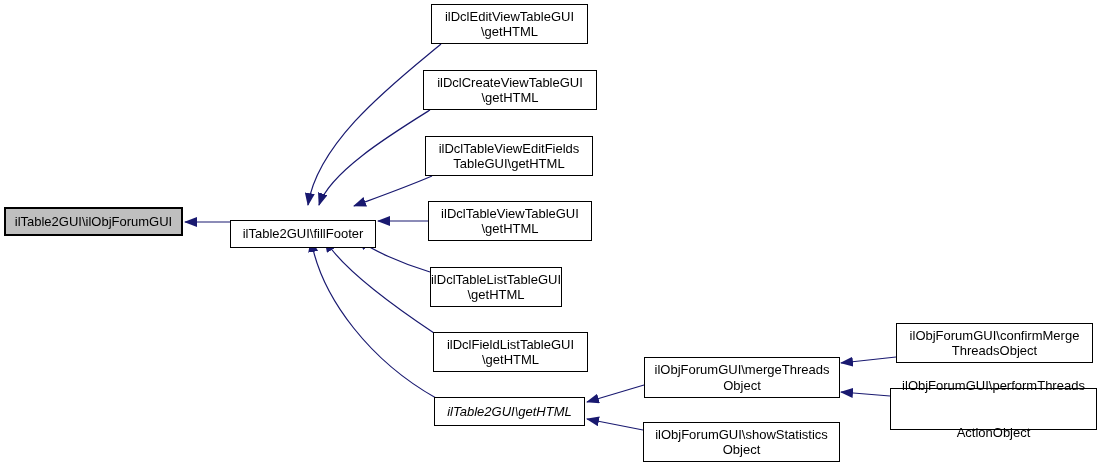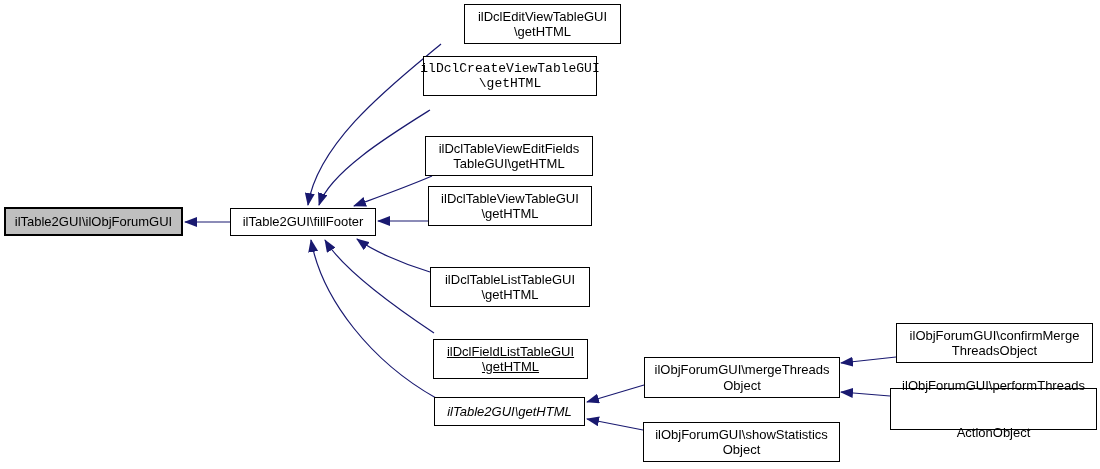--- a/index.html
+++ b/index.html
@@ -32,27 +32,27 @@
     white-space: nowrap;
     cursor: pointer;
   }
   .node--current {
     background: #bfbfbf;
     border-width: 2px;
     cursor: default;
   }
   
   #n-save   { left: 4px;   top: 207px; width: 179px; height: 29px; }
-  #n-fill   { left: 230px; top: 208px; width: 146px; height: 28px; }
-  #n-edit   { left: 431px; top: 4px;   width: 157px; height: 40px; margin-left: 33px; }
-  #n-create { left: 423px; top: 56px;  width: 174px; height: 40px; font-family: Liberation Mono, monospace; }
+  #n-fill   { left: 230px; top: 220px; width: 146px; height: 28px; }
+  #n-edit   { left: 431px; top: 4px;   width: 157px; height: 40px; }
+  #n-create { left: 423px; top: 70px;  width: 174px; height: 40px; }
   #n-tvef   { left: 425px; top: 136px; width: 168px; height: 40px; }
-  #n-tvt    { left: 428px; top: 186px; width: 164px; height: 40px; }
-  #n-tlist  { left: 430px; top: 267px; width: 160px; height: 40px; }
-  #n-flist  { left: 433px; top: 339px; width: 155px; height: 40px; text-decoration: underline; }
+  #n-tvt    { left: 428px; top: 201px; width: 164px; height: 40px; }
+  #n-tlist  { left: 430px; top: 267px; width: 132px; height: 40px; }
+  #n-flist  { left: 433px; top: 332px; width: 155px; height: 40px; }
   #n-ghtml  { left: 434px; top: 397px; width: 151px; height: 29px; font-style: italic; }
   #n-merge  { left: 644px; top: 357px; width: 196px; height: 41px; align-items: center; }
   #n-stats  { left: 643px; top: 422px; width: 197px; height: 40px; }
   #n-confirm{ left: 896px; top: 323px; width: 197px; height: 40px; }
   #n-perform{ left: 890px; top: 388px; width: 207px; height: 42px; gap: 32px; }
 </style>
 </head>
 <body>
 
 <div class="canvas">

